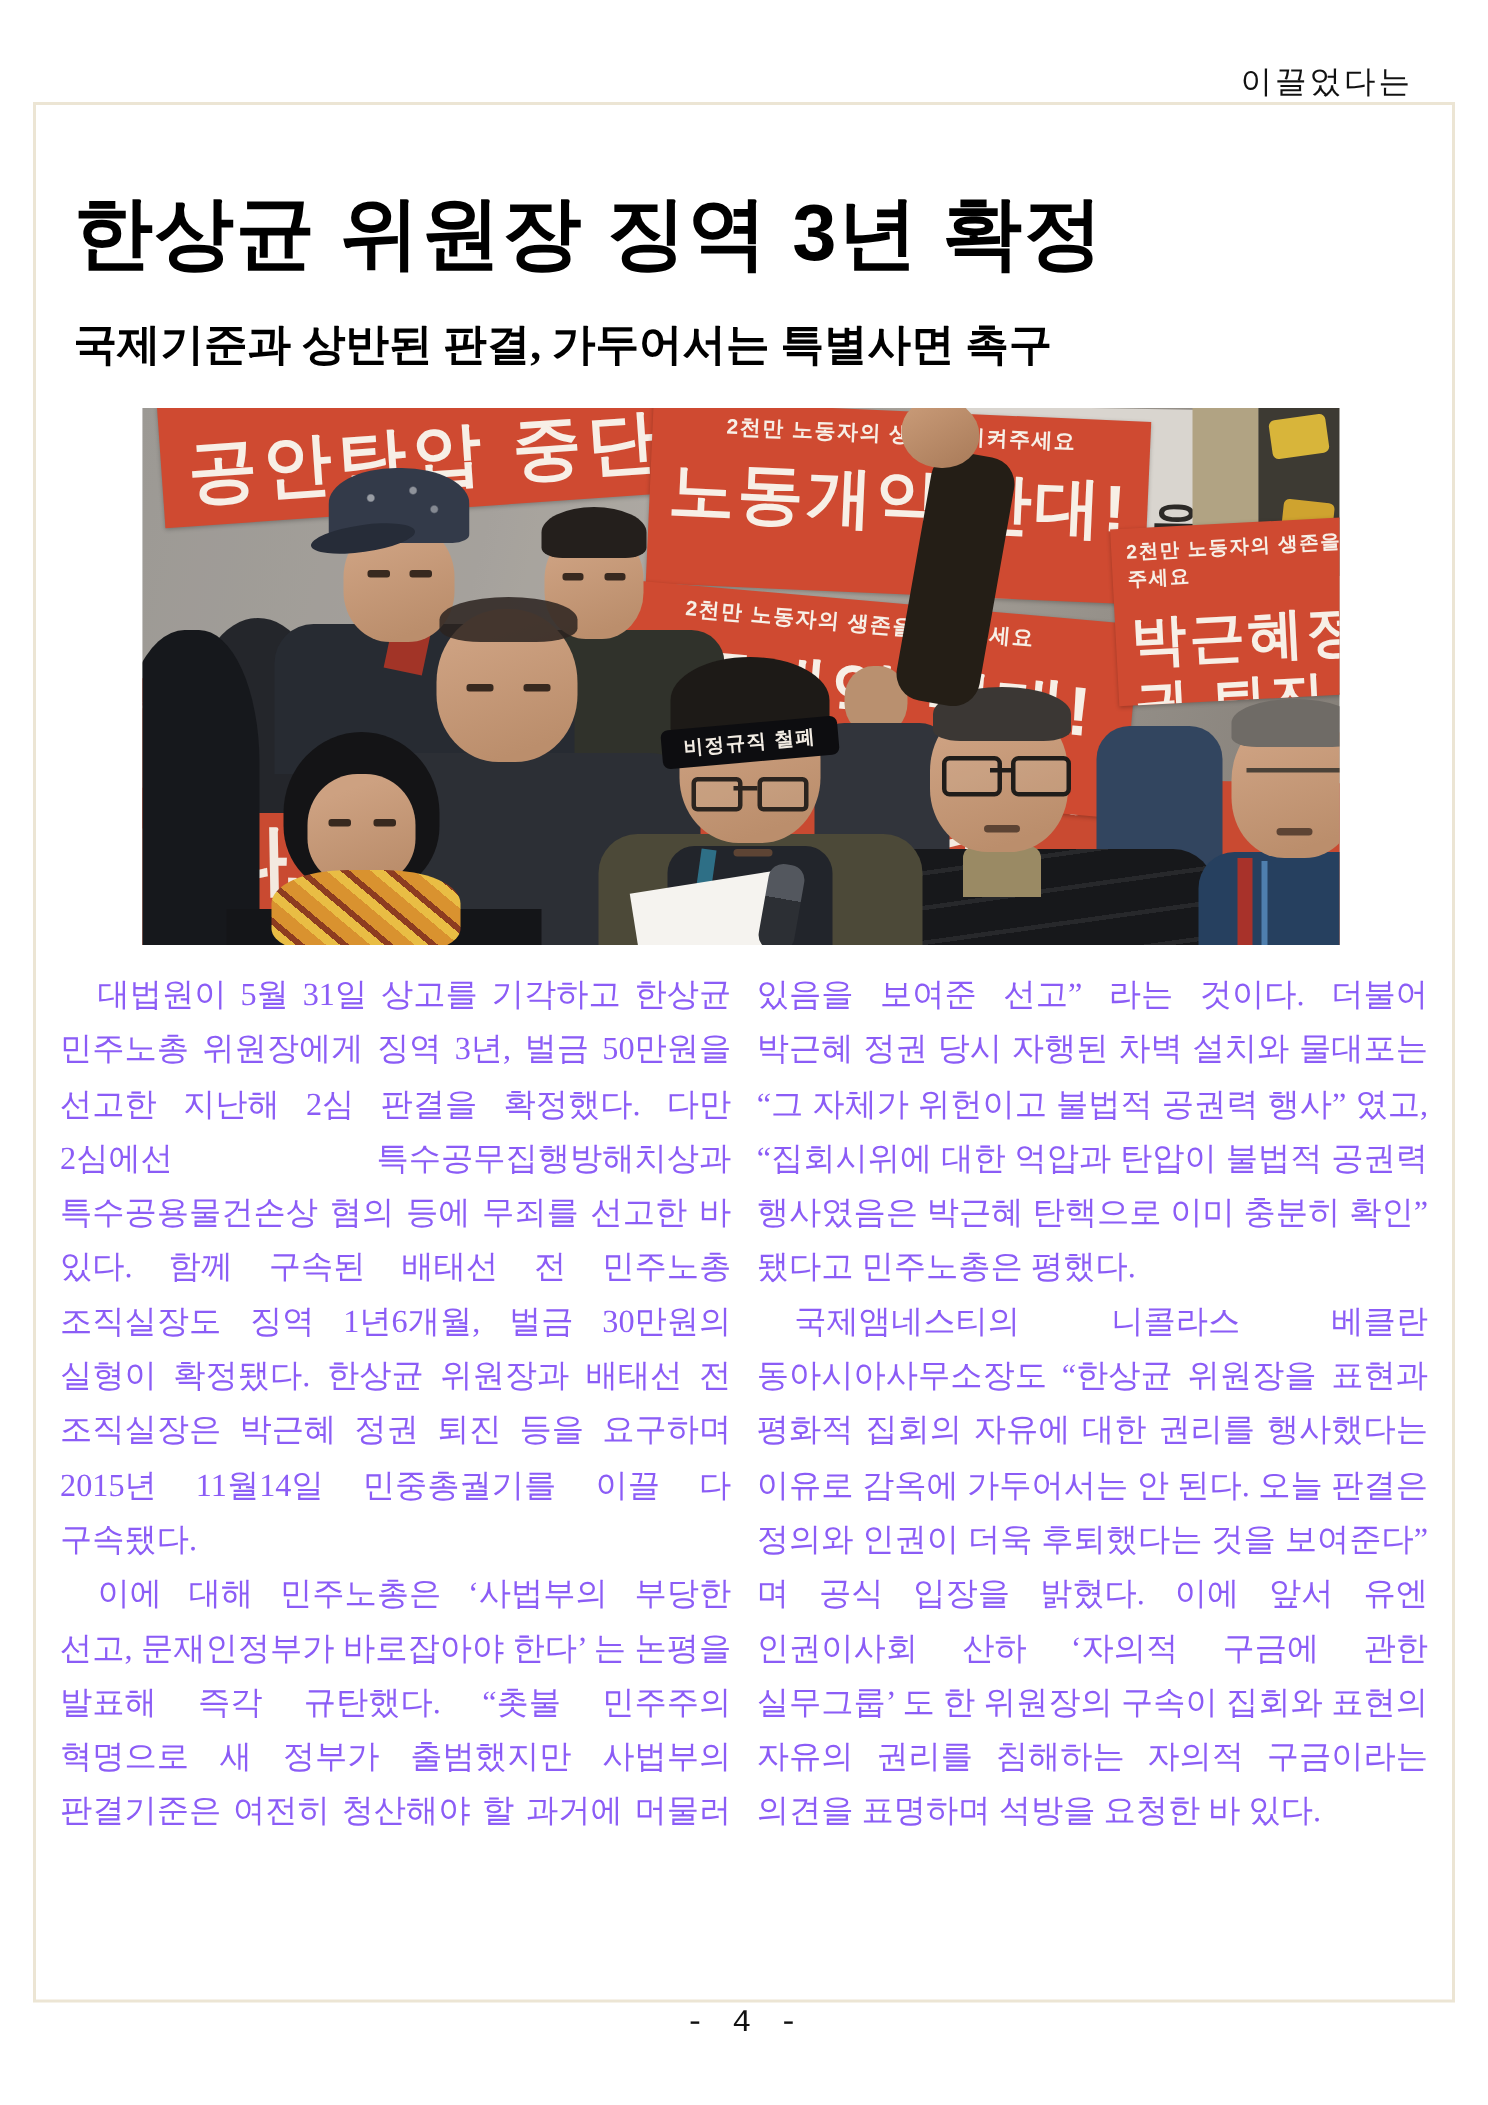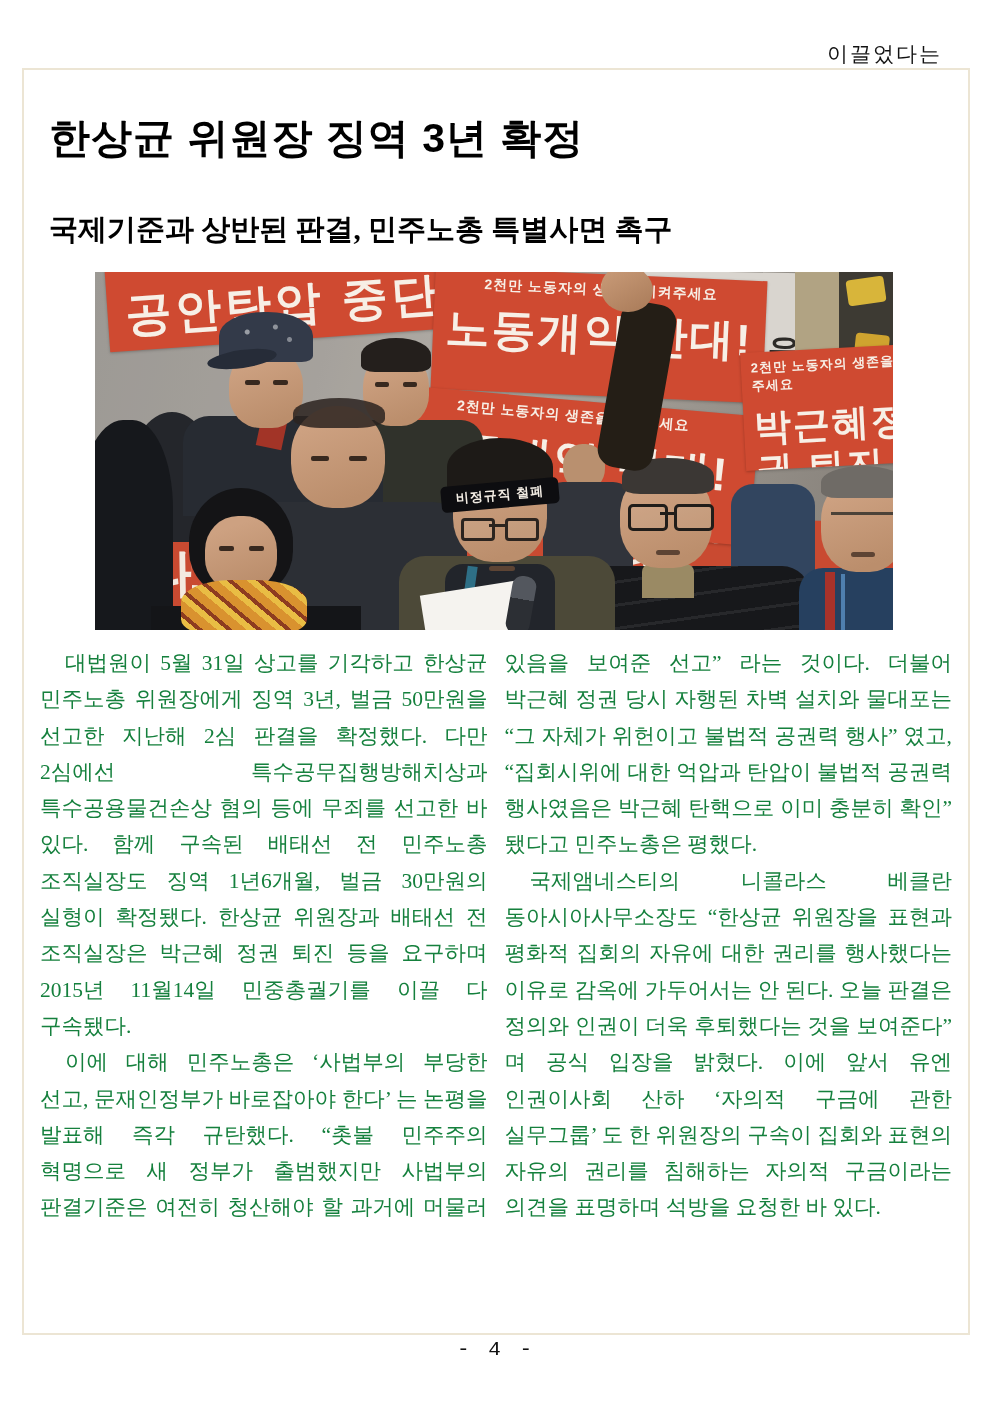--- a/index.html
+++ b/index.html
@@ -3,21 +3,21 @@
 <meta charset="utf-8">
 <style>
   html,body{margin:0;padding:0;background:#ffffff;}
   .page{position:relative;width:992px;height:1403px;background:#ffffff;overflow:hidden;
         font-family:"Liberation Serif","DejaVu Serif",serif;color:#1c1c1c;}
   .content-box{position:absolute;left:22px;top:68px;width:944px;height:1263px;
         border:2px solid #ece5d4;background:#ffffff;}
   .masthead{position:absolute;top:40px;right:50px;font-size:21px;letter-spacing:2px;
         font-family:"Liberation Serif","DejaVu Serif",serif;color:#111;}
   .top-rule{position:absolute;left:49px;top:70px;width:899px;height:2px;background:#000;}
-  .headline{position:absolute;left:49px;top:84px;width:900px;font-size:41px;font-weight:800;
+  .headline{position:absolute;left:49px;top:84px;width:900px;font-size:53px;font-weight:800;
         letter-spacing:1px;font-family:"Liberation Sans","DejaVu Sans",sans-serif;color:#000;}
   .subhead{position:absolute;left:49px;top:186px;width:900px;font-size:29px;font-weight:700;color:#000;}
 
   
   .photo{position:absolute;left:95px;top:272px;width:798px;height:358px;overflow:hidden;
          background:linear-gradient(104deg,#8d8a85 0%,#99958f 28%,#aca79f 52%,#948f88 78%,#837d76 100%);}
   .photo *{position:absolute;}
   .wall-light{left:0;top:0;width:360px;height:190px;background:rgba(205,201,194,.25);}
   .white-sign{left:548px;top:0;width:168px;height:128px;background:#d9d5cf;transform:rotate(1deg);
         color:#2c2a27;font-size:33px;font-weight:700;line-height:1.1;text-align:right;
@@ -148,38 +148,38 @@
   .p7 .trim{left:18px;top:106px;width:10px;height:62px;background:#a8322a;}
   .p7 .zip{left:34px;top:108px;width:4px;height:60px;background:#4f7fae;}
 
   .bg-head{left:468px;top:172px;width:42px;height:46px;background:#b9906f;border-radius:46%;z-index:4;}
   .bg-body{left:448px;top:210px;width:90px;height:90px;background:#31343b;border-radius:20px 20px 0 0;z-index:4;}
   .bg-blue{left:636px;top:212px;width:84px;height:148px;background:#32455f;border-radius:22px 22px 0 0;z-index:4;}
 
   
   .article-body{position:absolute;left:40px;top:645px;width:912px;height:690px;
         column-count:2;column-gap:17px;font-size:21.5px;line-height:36.3px;
-        text-align:justify;overflow:hidden;color:#15803d;word-break:keep-all;}
+        text-align:justify;overflow:hidden;color:#8b5cf6;word-break:keep-all;}
   .article-body p{margin:0;text-indent:25px;}
 
   .page-number{position:absolute;left:0;top:1338px;width:992px;text-align:center;
         font-size:21px;letter-spacing:3px;color:#111;font-family:"Liberation Mono","DejaVu Sans Mono",monospace;}
 </style>
 </head>
 <body>
 
 <div class="page">
 
   <div class="masthead">이끌었다는</div>
   <div class="top-rule"></div>
 
   <div class="content-box"></div>
 
   <h1 class="headline">한상균 위원장 징역 3년 확정</h1>
-  <h2 class="subhead">국제기준과 상반된 판결, 민주노총 특별사면 촉구</h2>
+  <h2 class="subhead">국제기준과 상반된 판결, 가두어서는 특별사면 촉구</h2>
 
   <div class="photo">
     <div class="wall-light"></div>
     <div class="white-sign">예정을</div>
     <div class="smudge"></div>
     <div class="tan-strip"></div>
     <div class="dark-corner"></div>
     <div class="yellow-blob1"></div>
     <div class="yellow-blob2"></div>
 

